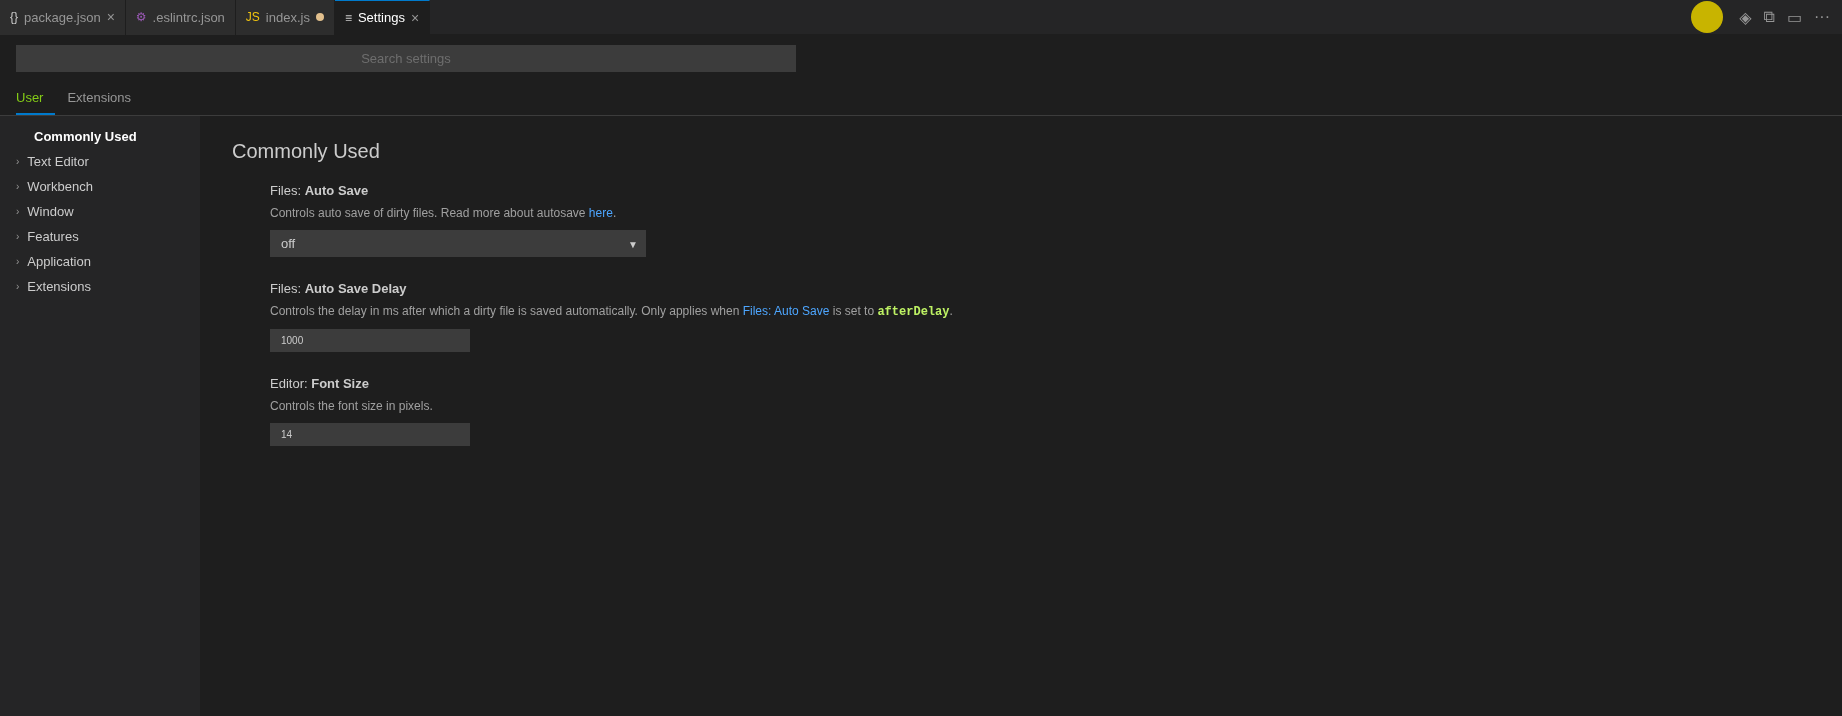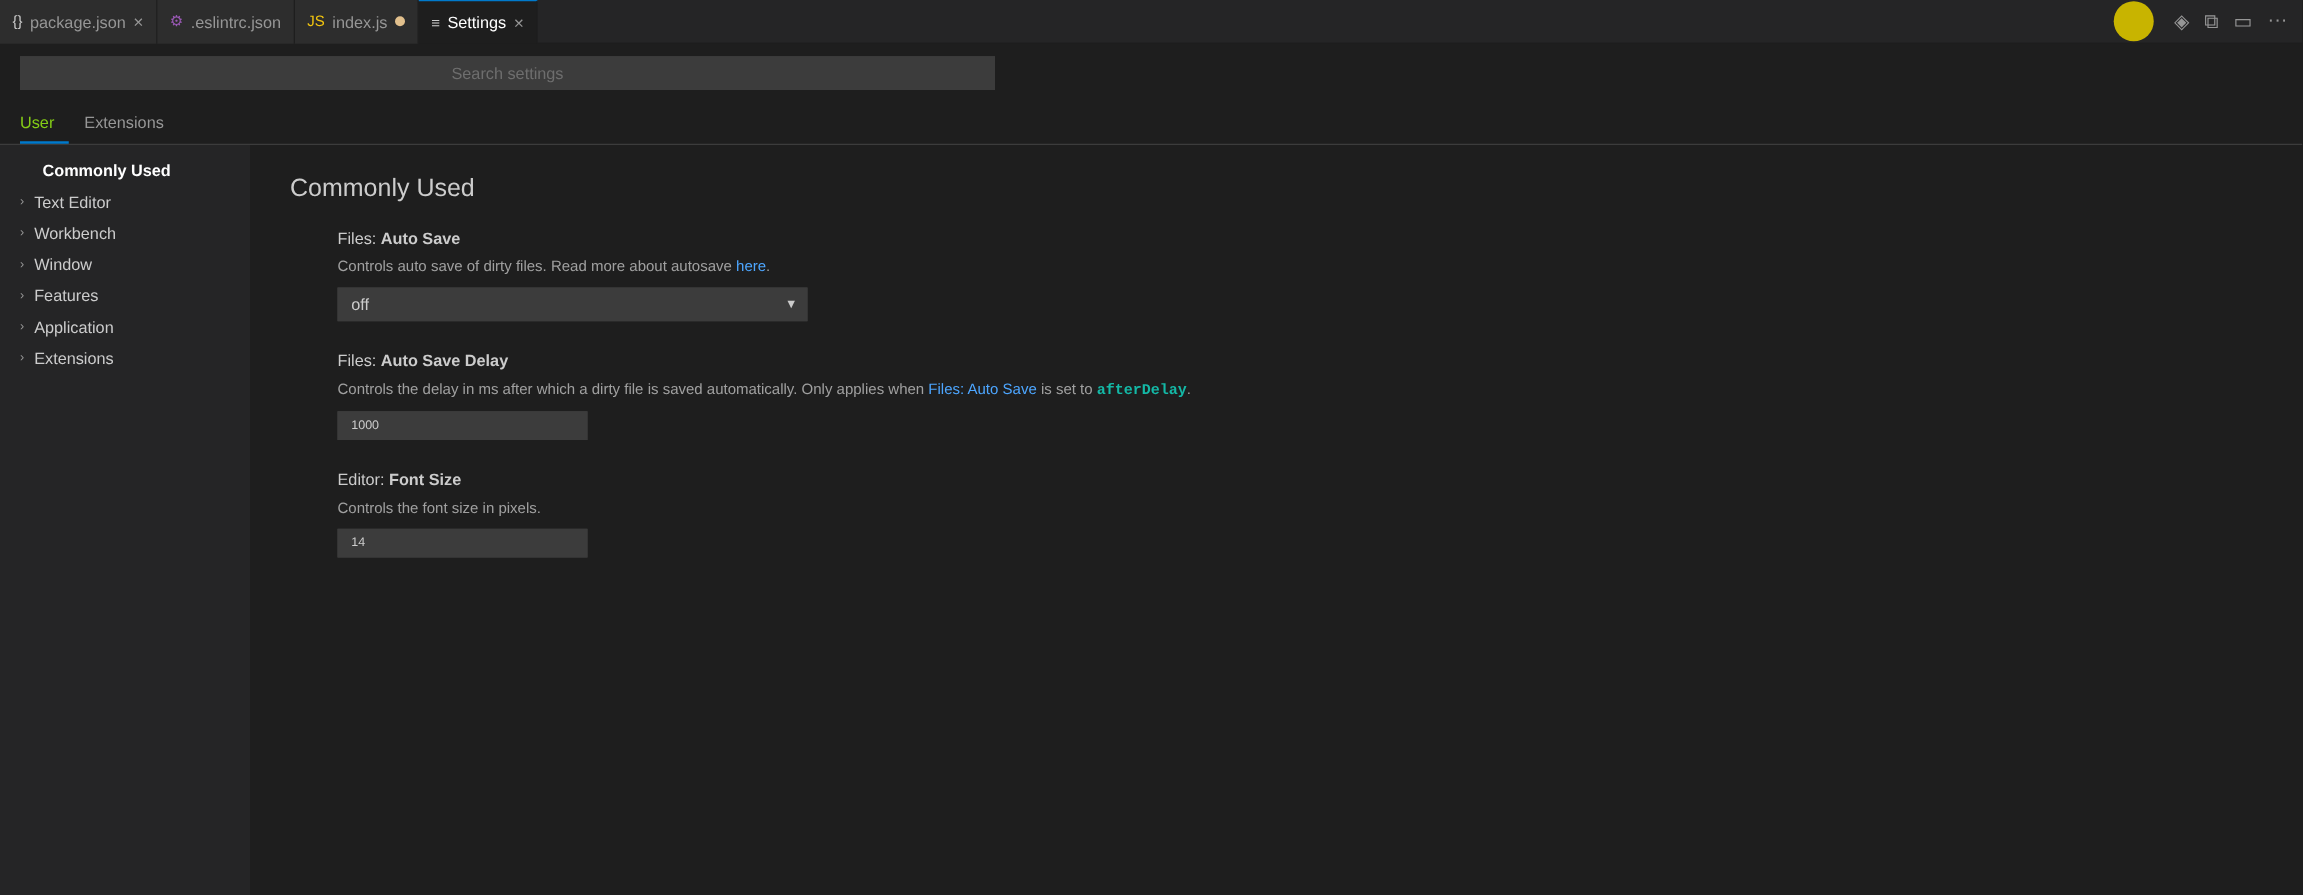--- a/index.html
+++ b/index.html
@@ -196,21 +196,21 @@
       margin-bottom: 8px;
       line-height: 1.5;
     }
     .setting-description a {
       color: #4da6ff;
       text-decoration: none;
     }
     .setting-description code {
       font-family: 'Courier New', monospace;
       font-weight: 700;
-      color: #14b8a6;
+      color: #bef264;
     }
 
     .setting-select-wrapper {
       position: relative;
       display: inline-block;
       width: 376px;
     }
     .setting-select {
       width: 100%;
       background: #3c3c3c;

